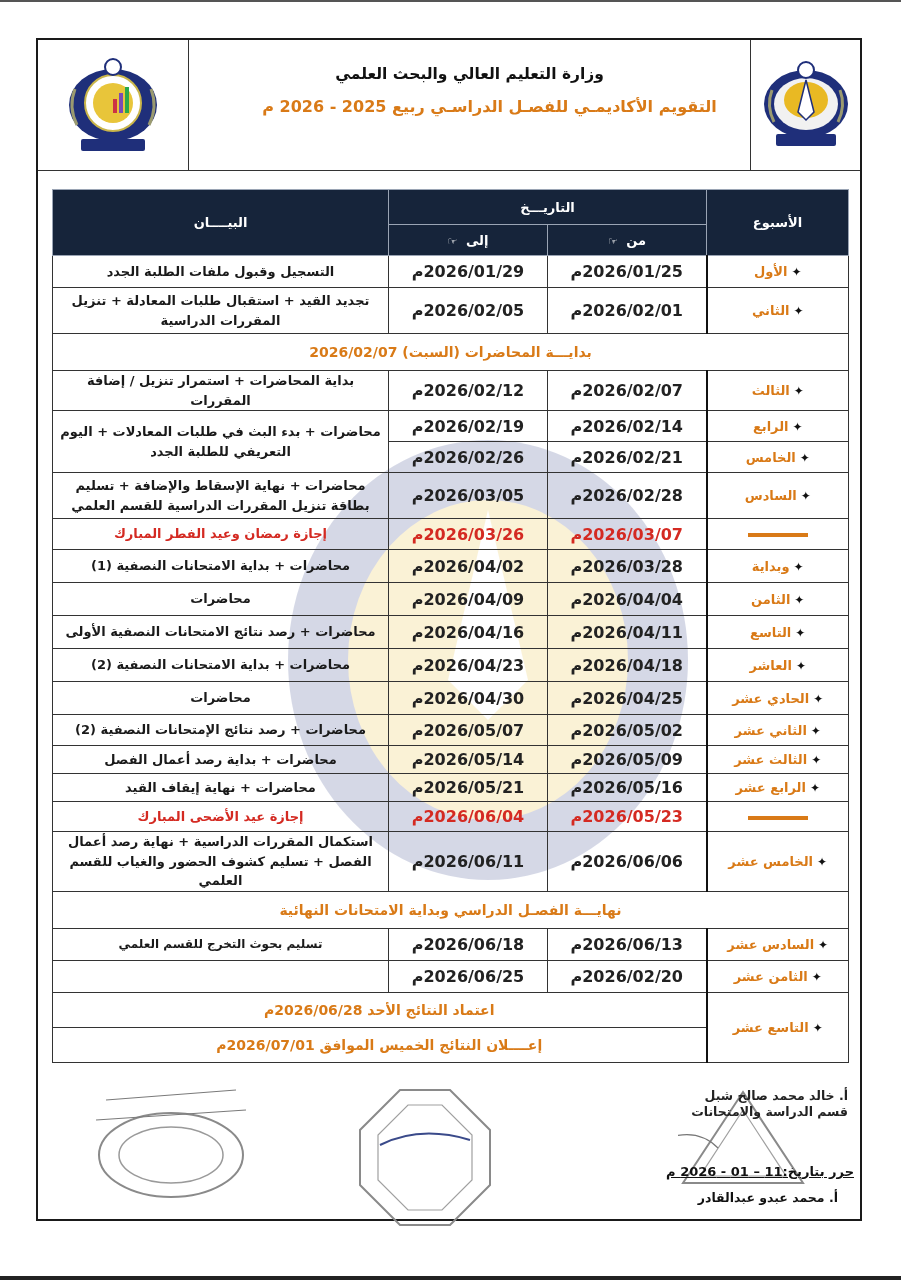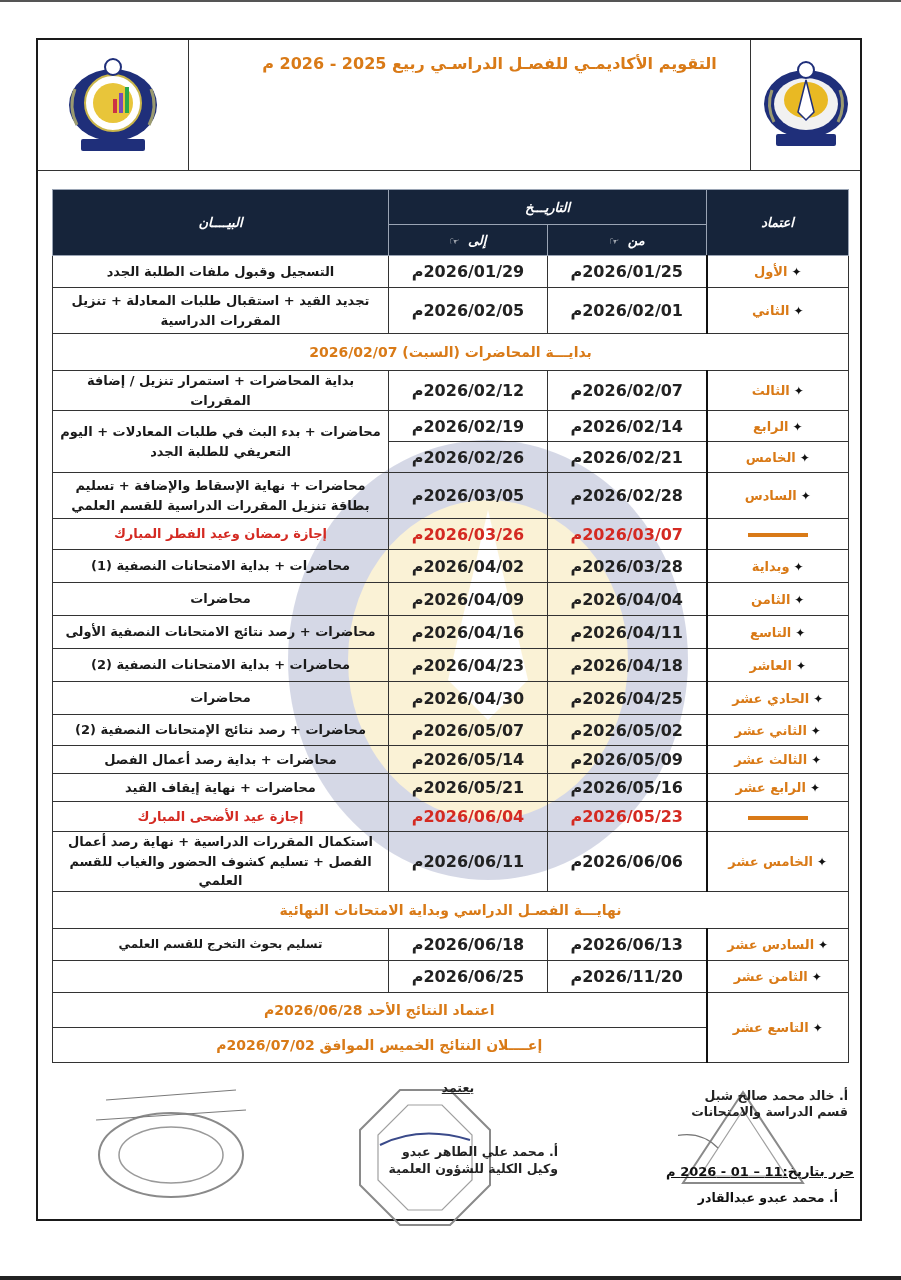--- a/index.html
+++ b/index.html
@@ -17,21 +17,21 @@
   .logo-cell svg { position:absolute; left:50%; top:50%; transform:translate(-50%,-50%); }
   .head-text { position:absolute; left:150px; right:109px; top:0; height:130px; text-align:center; }
   .h1 { font-weight:bold; font-size:15.5px; margin-top:25px; color:#111; }
   .h2 { font-weight:bold; font-size:15.5px; margin-top:10px; color:#111; }
   .h3 { font-weight:bold; font-size:16px; margin-top:14px; color:#d97a17;padding-left:40px; }
 
   
   table.cal { position:absolute; left:14px; top:149px; width:797px; border-collapse:collapse; direction:rtl;
               font-family:"DejaVu Sans","Liberation Sans",sans-serif; }
   table.cal td, table.cal th { border:1.3px solid #333; padding:0 4px; text-align:center; vertical-align:middle; }
-  table.cal th { background:#16243a; color:#fff; font-weight:bold; font-size:13px; border-color:#9aa4b4;font-style:italic; }
+  table.cal th { background:#16243a; color:#fff; font-weight:bold; font-size:13px; border-color:#9aa4b4; }
   .th-week { width:133px; }
   .th-date-top { height:34px; }
   .th-sub { height:30px; }
   .th-from, .th-to { width:150px; }
   .ptr { font-size:11px; font-weight:normal; margin-right:4px; }
   td.wk { color:#d97a17; font-weight:bold; font-size:13px; border-left:2px solid #111 !important; }
   td.wk .pin { color:#111; font-size:12px; margin-left:4px; }
   td.dt { font-size:16px; font-weight:bold; color:#222; }
   td.desc { font-size:13px; font-weight:bold; color:#1a1a1a; line-height:1.5; }
   tr.hol td.dt, tr.hol td.desc { color:#d42a22; }
@@ -65,20 +65,21 @@
         <ellipse cx="46" cy="50" rx="22" ry="18" fill="#e9b923"></ellipse>
         <path d="M46 30 L54 62 L46 70 L38 62 Z" fill="#ffffff" stroke="#1f2f7a" stroke-width="1.5"></path>
         <circle cx="46" cy="20" r="8" fill="#ffffff" stroke="#1f2f7a" stroke-width="2"></circle>
         <rect x="16" y="84" width="60" height="12" rx="2" fill="#1f2f7a"></rect>
         <path d="M12 40 Q6 56 14 72" stroke="#9a9a70" stroke-width="3" fill="none"></path>
         <path d="M80 40 Q86 56 78 72" stroke="#9a9a70" stroke-width="3" fill="none"></path>
       </svg>
     </div>
 
     <div class="head-text">
+      <div class="h1">وزارة التعليم العالي والبحث العلمي</div>
       <div class="h3">التقويم الأكاديمـي للفصـل الدراسـي ربيع 2025 - 2026 م</div>
     </div>
 
     <div class="logo-cell logo-left">
       <svg width="100" height="112" viewBox="0 0 100 112">
         <ellipse cx="50" cy="56" rx="44" ry="36" fill="#1f2f7a"></ellipse>
         <circle cx="50" cy="54" r="28" fill="#ffffff" stroke="#c9b54a" stroke-width="2"></circle>
         <circle cx="50" cy="54" r="20" fill="#e8c53a"></circle>
         <rect x="50" y="50" width="4" height="14" fill="#cc3344"></rect>
         <rect x="56" y="44" width="4" height="20" fill="#7a4bb5"></rect>
@@ -93,21 +94,21 @@
 
   <svg style="position:absolute;left:240px;top:380px;opacity:0.18" width="420" height="480" viewBox="0 0 420 480">
     <ellipse cx="210" cy="240" rx="200" ry="220" fill="#1f2f7a"></ellipse>
     <ellipse cx="210" cy="240" rx="140" ry="160" fill="#e9b923"></ellipse>
     <path d="M210 90 L250 260 L210 300 L170 260 Z" fill="#ffffff"></path>
   </svg>
 
   <table class="cal">
     <thead>
       <tr>
-        <th class="th-week" rowspan="2">اعتماد</th>
+        <th class="th-week" rowspan="2">الأسبوع</th>
         <th class="th-date-top" colspan="2">التاريـــخ</th>
         <th rowspan="2">البيــــان</th>
       </tr>
       <tr>
         <th class="th-sub th-from">
           <span>من</span>
           <span class="ptr">☞</span>
         </th>
         <th class="th-sub th-to">
           <span>إلى</span>
@@ -231,31 +232,31 @@
       </tr>
 
       <tr style="height:32px">
         <td class="wk"><span class="pin">✦</span><span>السادس عشر</span></td>
         <td class="dt">2026/06/13م</td>
         <td class="dt">2026/06/18م</td>
         <td class="desc" style="font-size:12px">تسليم بحوث التخرج للقسم العلمي</td>
       </tr>
       <tr style="height:32px">
         <td class="wk"><span class="pin">✦</span><span>الثامن عشر</span></td>
-        <td class="dt">2026/11/20م</td>
+        <td class="dt">2026/02/20م</td>
         <td class="dt">2026/06/25م</td>
         <td class="desc"></td>
       </tr>
 
       <tr>
         <td class="wk" rowspan="2"><span class="pin">✦</span><span>التاسع عشر</span></td>
         <td class="banner2" colspan="3">اعتماد النتائج الأحد 2026/06/28م</td>
       </tr>
       <tr>
-        <td class="banner2" colspan="3">إعــــلان النتائج الخميس الموافق 2026/07/02م</td>
+        <td class="banner2" colspan="3">إعــــلان النتائج الخميس الموافق 2026/07/01م</td>
       </tr>
     </tbody>
   </table>
 
   <svg class="stamp" style="left:48px;top:1040px" width="170" height="120" viewBox="0 0 170 120">
     <ellipse cx="85" cy="75" rx="72" ry="42" fill="none" stroke="#8a8a8a" stroke-width="2"></ellipse>
     <ellipse cx="85" cy="75" rx="52" ry="28" fill="none" stroke="#9a9a9a" stroke-width="1.5"></ellipse>
     <path d="M10 40 L160 30" stroke="#7a7a7a" stroke-width="1.2"></path>
     <path d="M20 20 L150 10" stroke="#7a7a7a" stroke-width="1.2"></path>
   </svg>
@@ -263,25 +264,20 @@
     <polygon points="50,5 100,5 140,45 140,100 100,140 50,140 10,100 10,45" fill="none" stroke="#8a8a8a" stroke-width="2"></polygon>
     <polygon points="58,20 92,20 122,50 122,95 92,125 58,125 28,95 28,50" fill="none" stroke="#a0a0a0" stroke-width="1.2"></polygon>
     <path d="M30 60 Q70 40 120 55" stroke="#3a4a8a" stroke-width="2" fill="none"></path>
   </svg>
   <svg class="stamp" style="left:640px;top:1048px" width="130" height="100" viewBox="0 0 130 100">
     <polygon points="65,4 125,95 5,95" fill="none" stroke="#8a8a8a" stroke-width="2"></polygon>
     <polygon points="65,22 108,88 22,88" fill="none" stroke="#a0a0a0" stroke-width="1.2"></polygon>
     <path d="M-10 50 Q20 40 40 60" stroke="#777" stroke-width="1.2" fill="none"></path>
   </svg>
 
-  <div class="sig sig-mid">
-    <div style="text-align:center;text-decoration:underline">يعتمد</div>
-    <div style="margin-top:48px">أ. محمد علي الطاهر عبدو</div>
-    <div>وكيل الكلية للشؤون العلمية</div>
-  </div>
   <div class="sig sig-right">
     <div>أ. خالد محمد صالح شبل</div>
     <div>قسم الدراسة والامتحانات</div>
   </div>
 
   <div class="footer-date" style="left:616px;top:1124px">حرر بتاريخ:11 – 01 - 2026 م</div>
   <div class="footer-author" style="left:600px;top:1150px">
     <span>أ. محمد عبدو عبدالقادر</span>
   </div>
 </div>

